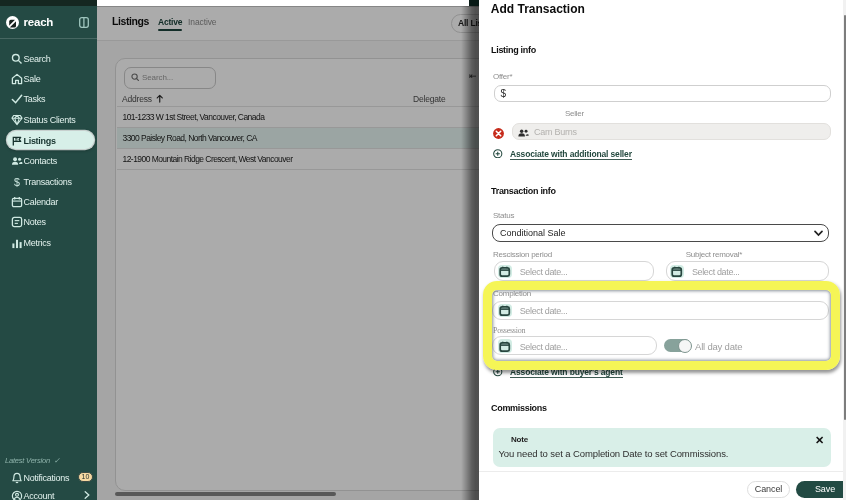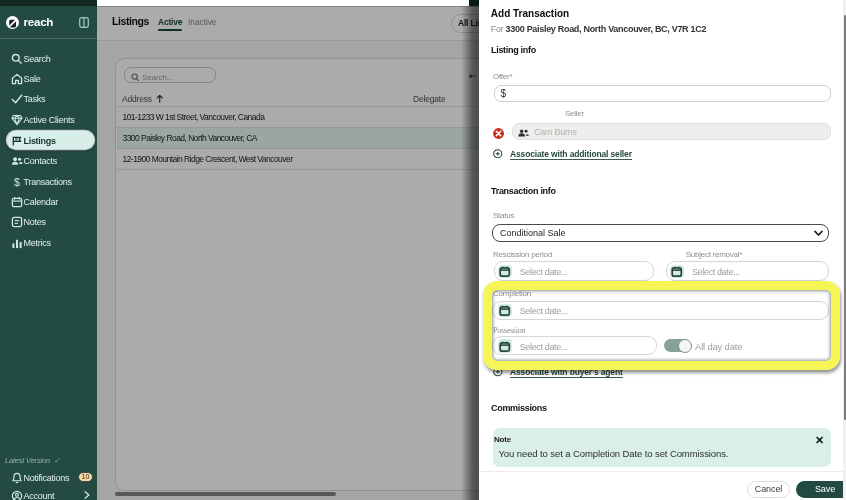--- a/index.html
+++ b/index.html
@@ -23,21 +23,21 @@
 
   
   #main { position:absolute; left:97px; top:0; width:749px; height:500px; background:#f7f7f7; }
   #main-header { position:absolute; left:0; top:0; width:749px; height:41px; background:#fff; border-bottom:1px solid #e4e4e4; }
   #h-title { position:absolute; left:15px; top:15px; font-size:10.5px; font-weight:bold; color:#101010; letter-spacing:-0.4px; }
   #tab-active { position:absolute; left:61px; top:17px; font-size:8.5px; font-weight:bold; color:#1c433c; letter-spacing:-0.2px; }
   #tab-active:after { content:""; position:absolute; left:0; right:0; bottom:-4px; height:2px; background:#1c433c; border-radius:1px; }
   #tab-inactive { position:absolute; left:91px; top:17px; font-size:8.5px; color:#8a8a8a; letter-spacing:-0.1px; }
   #all-listings { position:absolute; left:354px; top:13.8px; width:92px; height:18.8px; background:#fff; border:1px solid #d8d8d8; border-radius:10px; font-size:8.5px; font-weight:bold; color:#222; line-height:17px; padding-left:6px; letter-spacing:-0.2px; }
   #card { position:absolute; left:18px; top:58px; width:745px; height:433px; background:#fff; border:1px solid #dadada; border-radius:10px; }
-  #search { position:absolute; left:7.5px; top:8px; width:92px; height:16px; border:1px solid #c9c9c9; border-radius:7px; }
+  #search { position:absolute; left:7.5px; top:8px; width:92px; height:22px; border:1px solid #c9c9c9; border-radius:7px; }
   #search .s-tx { position:absolute; left:17.5px; top:4.5px; font-size:8px; color:#9a9a9a; letter-spacing:-0.1px; }
   #resize-ic { position:absolute; left:353px; top:12px; font-size:9px; color:#333; }
   #thead { position:absolute; left:0; top:31px; width:743px; height:15px; }
   #thead .th1 { position:absolute; left:6px; top:4px; font-size:8.5px; color:#4f4f4f; letter-spacing:-0.2px; }
   #thead .th2 { position:absolute; left:297px; top:4px; font-size:8.5px; color:#4f4f4f; letter-spacing:-0.2px; }
   .trow { position:absolute; left:1px; width:741px; height:21.3px; border-top:1px solid #e3e3e3; font-size:8.5px; color:#1c1c1c; line-height:21.3px; padding-left:5.5px; letter-spacing:-0.55px; }
   #hscroll { position:absolute; left:17.5px; top:492.3px; width:221px; height:3.6px; background:#848484; border-radius:2px; }
 
   
   #overlay { position:absolute; left:97px; top:6px; width:383px; height:494px; background:rgba(0,0,0,0.33); }
@@ -46,26 +46,26 @@
   #stripline { position:absolute; left:97px; top:5.6px; width:382px; height:1.5px; background:rgba(0,0,0,0.21); z-index:5; }
 
   
   #drawer { position:absolute; left:479px; top:0; width:367px; height:500px; background:#fff; }
   #drawershadow { position:absolute; left:461px; top:6px; width:18px; height:494px; background:linear-gradient(to right, rgba(0,0,0,0) 0%, rgba(0,0,0,0.22) 30%, rgba(0,0,0,0.45) 60%, rgba(0,0,0,0.53) 80%, rgba(0,0,0,0.53) 100%); }
   .lab { position:absolute; font-size:8px; color:#8e8e8e; letter-spacing:-0.25px; }
   .inp { position:absolute; border:1px solid #cfcfcf; border-radius:7px; background:#fff; }
   .sec { position:absolute; font-size:9px; font-weight:bold; color:#111; letter-spacing:-0.3px; }
   .seldate { position:absolute; font-size:9px; color:#9f9f9f; letter-spacing:-0.35px; }
   .calic { position:absolute; width:13.5px; height:13.5px; background:#d2ece4; border-radius:4px; }
-  #d-title { position:absolute; left:11.8px; top:8px; font-size:10px; font-weight:bold; color:#0c0c0c; }
+  #d-title { position:absolute; left:11.8px; top:2px; font-size:12px; font-weight:bold; color:#0c0c0c; }
   #d-sub { position:absolute; left:11.8px; top:24px; font-size:9px; color:#8a8a8a; letter-spacing:-0.3px; }
   #d-sub b { color:#333; font-weight:bold; }
   .link { position:absolute; font-size:8.5px; color:#24493f; font-weight:bold; letter-spacing:-0.15px; border-bottom:1.2px solid #3d5a52; line-height:8.5px; padding-bottom:1px; }
   #note { position:absolute; left:14px; top:428px; width:338px; height:39px; background:#d9efe8; border-radius:7px; }
-  #note .n-t { position:absolute; left:1px; top:7px; font-size:8px; font-weight:bold; color:#1e1e1e; letter-spacing:-0.2px; }
+  #note .n-t { position:absolute; left:18px; top:7px; font-size:8px; font-weight:bold; color:#1e1e1e; letter-spacing:-0.2px; }
   #note .n-m { position:absolute; left:5.5px; top:20px; font-size:9.5px; color:#2e2e2e; letter-spacing:-0.1px; }
   #note .n-x { position:absolute; left:322px; top:6px; font-size:11px; color:#111; font-weight:bold; }
   #footer-line { position:absolute; left:0; top:471px; width:367px; height:1px; background:#ececec; }
   #btn-cancel { position:absolute; left:268px; top:481px; width:43px; height:17px; border:1px solid #dedede; border-radius:9px; font-size:9px; color:#3c3c3c; text-align:center; line-height:15px; background:#fff; letter-spacing:-0.1px; }
   #btn-save { position:absolute; left:317px; top:481px; width:58px; height:17px; background:#224a43; border-radius:9px; font-size:9px; color:#fff; text-align:center; line-height:17px; letter-spacing:-0.1px; }
   #vscroll-track { position:absolute; left:364px; top:0; width:3px; height:500px; background:#f1f1f1; }
   #vscroll-thumb { position:absolute; left:364.5px; top:15px; width:2px; height:405px; background:#7d7d7d; border-radius:1px; }
   #yellow-frame { position:absolute; left:3.6px; top:280.6px; width:357.4px; height:89.4px; border:9px solid #f5f556; border-radius:14px; box-shadow:inset 0 0 3px 1.2px rgba(85,97,110,0.62), 1px 2.5px 3.5px rgba(0,0,0,0.42); }
   #toggle { position:absolute; left:185px; top:338.6px; width:27.3px; height:13.8px; background:#87a29b; border-radius:7px; }
   #toggle .knob { position:absolute; right:-0.5px; top:-0.1px; width:14px; height:14px; background:#f6f6f6; border:1px solid #7d948e; border-radius:50%; }
@@ -135,21 +135,21 @@
   <div class="menu-item" style="top:89px;">
     <svg class="mi-ic" viewBox="0 0 13 13">
         <path d="M1.5 7 L5 10.5 L11.5 2.5" fill="none" stroke="#cfe9e2" stroke-width="1.7" stroke-linecap="round"></path>
       </svg>
     <div class="mi-tx">Tasks</div>
   </div>
   <div class="menu-item" style="top:109.5px;">
     <svg class="mi-ic" viewBox="0 0 13 13">
         <path d="M3 1.5 H10 L12 4.5 L6.5 11.5 L1 4.5 Z M1 4.5 H12 M6.5 11.5 L4 4.5 L6.5 1.5 L9 4.5 Z" fill="none" stroke="#cfe9e2" stroke-width="1.1" stroke-linejoin="round"></path>
       </svg>
-    <div class="mi-tx">Active Clients</div>
+    <div class="mi-tx">Status Clients</div>
   </div>
   <div id="mi-active"></div>
   <div class="menu-item" style="top:130.5px;">
     <svg class="mi-ic" viewBox="0 0 13 13">
         <path d="M2.5 11.5 V2 M2.5 2.5 H10.5 L8.8 4.7 L10.5 7 H2.5" fill="none" stroke="#16322d" stroke-width="1.4" stroke-linejoin="round"></path>
         <line x1="4.5" y1="4" x2="7" y2="4" stroke="#16322d" stroke-width="1"></line>
         <line x1="4.5" y1="5.5" x2="7" y2="5.5" stroke="#16322d" stroke-width="1"></line>
       </svg>
     <div class="mi-tx mi-dark">Listings</div>
   </div>
@@ -217,21 +217,20 @@
 </div>
 
 <div id="overlay"></div>
 <div id="topstrip"></div>
 <div id="darkblock"></div>
 <div id="stripline"></div>
 <div id="drawershadow"></div>
 
 <div id="drawer">
   <div id="d-title">Add Transaction</div>
-  <div id="d-sub">For <b>3300 Paisley Road, North Vancouver, BC, V7R 1C2</b></div>
   <div class="sec" style="left:12px; top:45px;">Listing info</div>
 
   <div class="lab" style="left:14px; top:72px;">Offer*</div>
   <div class="inp" style="left:15px; top:85px; width:337px; height:17px;"></div>
   <div class="abs" style="left:21.5px; top:87.5px; font-size:10px; color:#2b2b2b;">$</div>
 
   <div class="lab" style="left:48px; top:109px;margin-left:38px;">Seller</div>
   <svg class="abs" style="left:14.2px; top:127.5px;" width="11" height="11" viewBox="0 0 11 11">
       <circle cx="5.5" cy="5.5" r="5.4" fill="#c62b1b"></circle>
       <path d="M3.3 3.3 L7.7 7.7 M7.7 3.3 L3.3 7.7" stroke="#fff" stroke-width="1.6" stroke-linecap="round"></path>

